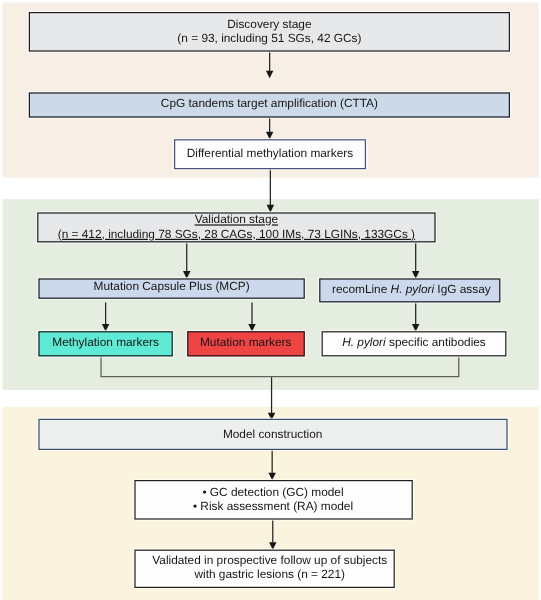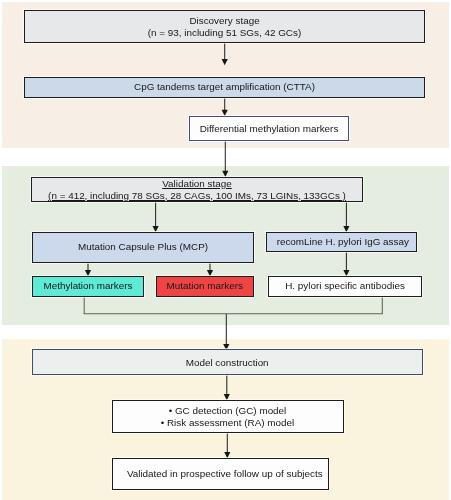--- a/index.html
+++ b/index.html
@@ -6,21 +6,21 @@
   html,body{margin:0;padding:0;background:#ffffff;}
   #page{position:relative;width:451px;height:500px;overflow:hidden;background:#ffffff;
         font-family:"Liberation Sans", sans-serif;}
   .panel{position:absolute;}
   .box{position:absolute;box-sizing:border-box;display:flex;flex-direction:column;
        box-shadow:0 0 0 1px rgba(255,255,255,0.62);
        align-items:center;justify-content:center;text-align:center;
        font-size:9.9px;color:#161616;}
   .box .ln{display:block;white-space:nowrap;line-height:12px;}
   svg.wires{position:absolute;left:0;top:0;width:451px;height:500px;}
-  .it{}
+  .it{font-style:italic;}
 </style>
 </head>
 <body>
 
 <div id="page">
 
   <div class="panel" style="left:2px;top:2px;width:447px;height:146px;background:#F7EFE6;"></div>
   <div class="panel" style="left:2px;top:166px;width:447px;height:159px;background:#E4EDDF;"></div>
   <div class="panel" style="left:2px;top:339px;width:447px;height:161px;background:#FAF3DD;"></div>
 
@@ -60,30 +60,30 @@
 
   <div class="box" style="left:24px;top:10.4px;width:401px;height:32.4px;background:#E7E8EA;border:1.8px solid #1D1D1D;">
     <span class="ln">Discovery stage</span>
     <span class="ln">(n = 93, including 51 SGs, 42 GCs)</span>
   </div>
 
   <div class="box" style="left:24px;top:64.8px;width:401px;height:21px;background:#CBD9E8;border:1.8px solid #1D1D1D;margin-top:12px;">
     <span class="ln">CpG tandems target amplification (CTTA)</span>
   </div>
 
-  <div class="box" style="left:145px;top:116px;width:160px;height:25px;background:#FDFDFD;border:1.3px solid #474E7C;margin-left:44px;">
+  <div class="box" style="left:145px;top:116px;width:160px;height:25px;background:#FDFDFD;border:1.3px solid #474E7C;">
     <span class="ln">Differential methylation markers</span>
   </div>
 
   <div class="box" style="left:31px;top:177px;width:332px;height:25px;background:#E7E8EA;border:1.8px solid #1D1D1D;text-decoration:underline;">
     <span class="ln">Validation stage</span>
     <span class="ln">(n = 412, including 78 SGs, 28 CAGs, 100 IMs, 73 LGINs, 133GCs )</span>
   </div>
 
-  <div class="box" style="left:32px;top:231.5px;width:222px;height:31px;background:#CCD8EB;border:1.8px solid #1D1D1D;">
+  <div class="box" style="left:32px;top:231.5px;width:222px;height:17px;background:#CCD8EB;border:1.8px solid #1D1D1D;">
     <span class="ln">Mutation Capsule Plus (MCP)</span>
   </div>
 
   <div class="box" style="left:265.8px;top:231.5px;width:151.6px;height:20.8px;background:#CCD8EB;border:1.8px solid #1D1D1D;padding-left:2.4px;">
     <span class="ln"><span>recomLine </span><span class="it">H. pylori</span><span> IgG assay</span></span>
   </div>
 
   <div class="box" style="left:32px;top:276px;width:112px;height:20.5px;background:#5eead4;border:1.8px solid #1D1D1D;">
     <span class="ln">Methylation markers</span>
   </div>
@@ -100,15 +100,16 @@
     <span class="ln">Model construction</span>
   </div>
 
   <div class="box" style="left:111.5px;top:400px;width:232px;height:33px;background:#FDFDFD;border:1.8px solid #1D1D1D;">
     <span class="ln">• GC detection (GC) model</span>
     <span class="ln">• Risk assessment (RA) model</span>
   </div>
 
   <div class="box" style="left:112px;top:457.8px;width:217px;height:32.2px;background:#FDFDFD;border:1.8px solid #1D1D1D;padding-left:8.6px;">
     <span class="ln">Validated in prospective follow up of subjects</span>
+    <span class="ln">with gastric lesions (n = 221)</span>
   </div>
 
 </div>
 
 </body></html>

